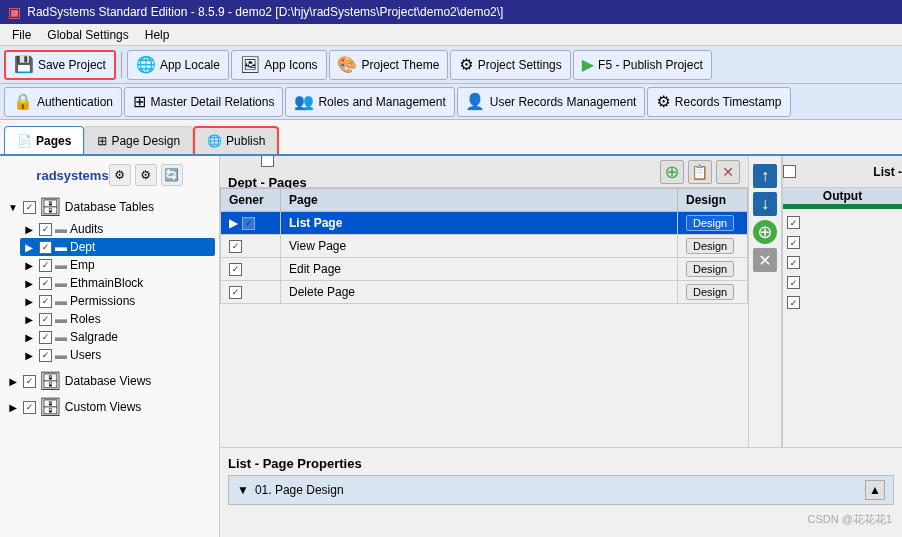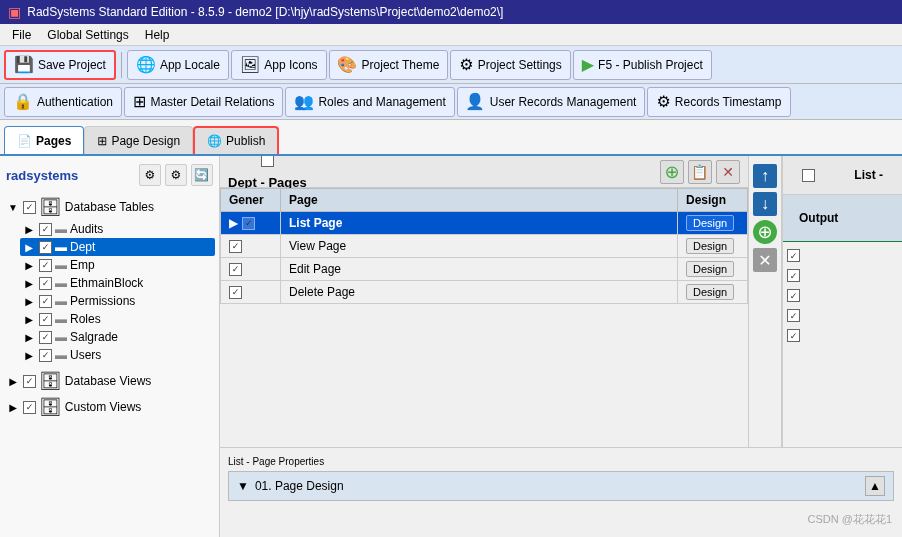--- a/index.html
+++ b/index.html
@@ -115,21 +115,21 @@
     .sidebar {
       width: 220px;
       background: #f8f8f8;
       border-right: 1px solid #ccc;
       overflow-y: auto;
       padding: 4px;
     }
     .sidebar-header {
       display: flex;
       align-items: center;
-      justify-content: space-between;
+      justify-content: center;
       padding: 4px 2px;
       margin-bottom: 4px;
     }
     .sidebar-title { font-weight: bold; color: #2244aa; font-size: 13px; }
     .sidebar-icons { display: flex; gap: 4px; }
     .sidebar-icon-btn { 
       width: 22px; height: 22px; 
       display: flex; align-items: center; justify-content: center;
       cursor: pointer; border: 1px solid #ccc; background: #eee; border-radius: 2px;
       font-size: 12px;
@@ -200,21 +200,21 @@
       cursor: pointer;
       font-size: 11px;
     }
 
     
     .bottom-panel {
       border-top: 1px solid #ccc;
       background: #f0f0f0;
       padding: 4px 8px;
     }
-    .bottom-title { font-weight: normal; font-size: 10px; padding: 4px 0; }
+    .bottom-title { font-weight: bold; font-size: 13px; padding: 4px 0; }
     .section-header {
       display: flex;
       align-items: center;
       gap: 6px;
       background: #d8e4f0;
       padding: 4px 8px;
       border: 1px solid #bbb;
       cursor: pointer;
     }
 
@@ -222,21 +222,21 @@
     .right-panel {
       width: 120px;
       display: flex;
       flex-direction: column;
       border-left: 1px solid #ccc;
     }
     .right-panel-header {
       display: flex;
       align-items: center;
       justify-content: space-between;
-      padding: 19px;
+      padding: 0;
       background: #e8e8e8;
       border-bottom: 1px solid #ccc;
       height: 32px;
     }
     .nav-arrow-btn {
       width: 24px; height: 24px;
       display: flex; align-items: center; justify-content: center;
       background: #4488cc;
       color: white;
       border: none;
@@ -507,21 +507,21 @@
         <button class="nav-arrow-btn down">↓</button>
         <button class="nav-arrow-btn add" style="width:24px;height:24px;border-radius:50%;font-size:18px;">⊕</button>
         <button class="nav-arrow-btn del" style="background:#999;">✕</button>
       </div>
 
       <div class="right-panel">
         <div class="right-panel-header">
           <div class="checkbox"></div>
           <span style="font-weight:bold;font-size:12px;">List -</span>
         </div>
-        <div style="padding:16px;background:#d0dce8;border-bottom:1px solid #15803d;">
+        <div style="padding:1px;background:#d0dce8;border-bottom:5px solid #15803d;text-align:center;">
           <span style="font-weight:bold;font-size:12px;">Output</span>
         </div>
         <div style="padding:4px;">
           <div class="right-checkbox-row">
             <div class="checkbox checked"></div>
           </div>
           <div class="right-checkbox-row">
             <div class="checkbox checked"></div>
           </div>
           <div class="right-checkbox-row">

